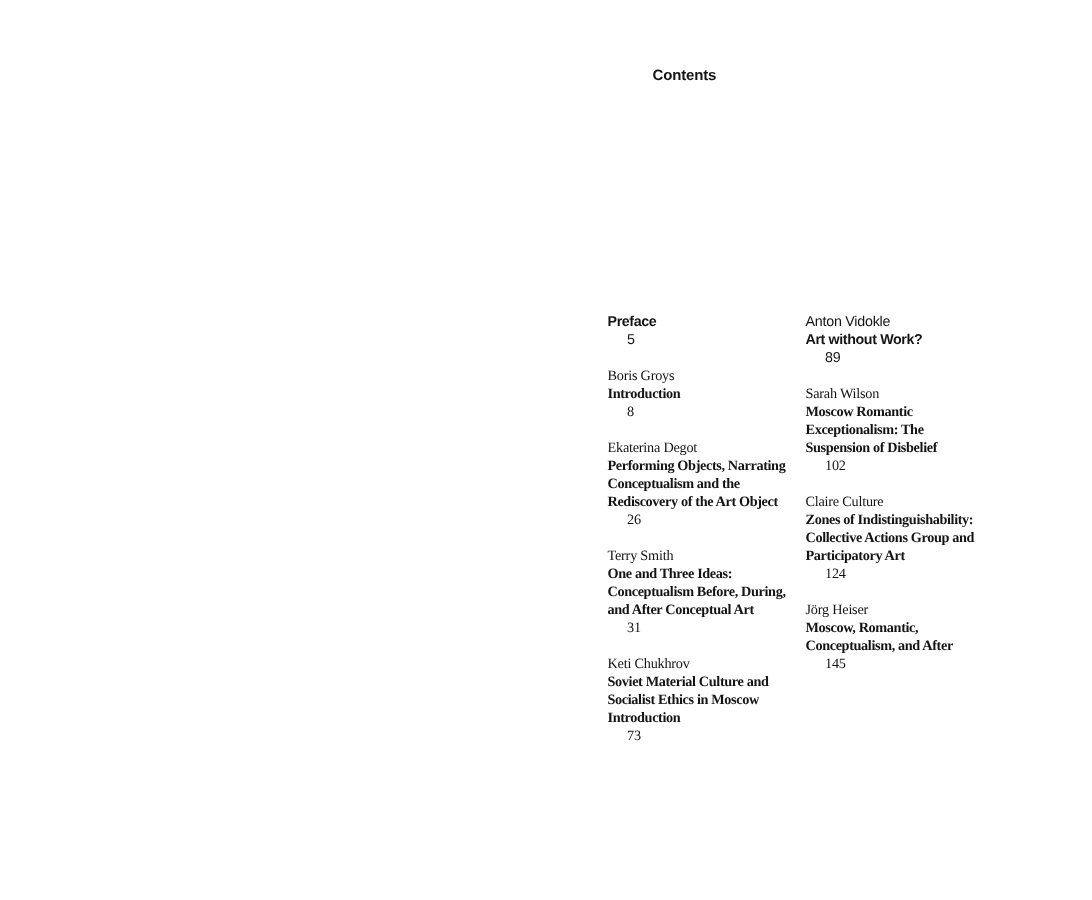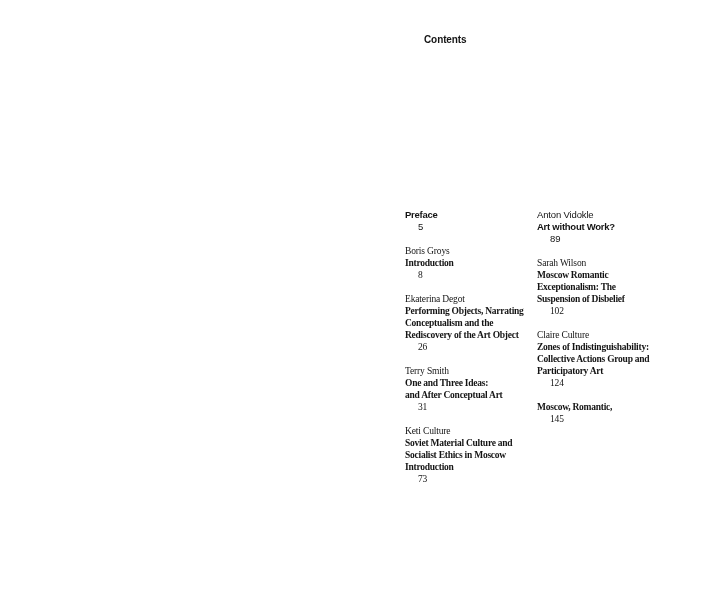--- a/index.html
+++ b/index.html
@@ -13,21 +13,21 @@
     height: 600px;
     background: #ffffff;
     overflow: hidden;
     font-family: "Liberation Sans", sans-serif;
     color: #141414;
   }
   .contents-title {
     position: absolute;
     left: 422px;
     top: 32px;
-    margin: 2px;
+    margin: 13px;
     font-size: 10px;
     line-height: 12px;
     font-weight: 700;
     letter-spacing: -0.1px;
   }
   .col {
     position: absolute;
     top: 209px;
     width: 150px;
     font-size: 9.5px;
@@ -69,25 +69,26 @@
       <div class="entry">
         <div class="author">Ekaterina Degot</div>
         <div class="title-line">Performing Objects, Narrating</div>
         <div class="title-line">Conceptualism and the</div>
         <div class="title-line">Rediscovery of the Art Object</div>
         <div class="page-num">26</div>
       </div>
       <div class="entry">
         <div class="author">Terry Smith</div>
         <div class="title-line">One and Three Ideas:</div>
+        <div class="title-line">Conceptualism Before, During,</div>
         <div class="title-line">and After Conceptual Art</div>
         <div class="page-num">31</div>
       </div>
       <div class="entry">
-        <div class="author">Keti Culture</div>
+        <div class="author">Keti Chukhrov</div>
         <div class="title-line">Soviet Material Culture and</div>
         <div class="title-line">Socialist Ethics in Moscow</div>
         <div class="title-line">Introduction</div>
         <div class="page-num">73</div>
       </div>
     </div>
   <div class="col col-right">
       <div class="entry">
         <div class="author">Anton Vidokle</div>
         <div class="title-line">Art without Work?</div>
@@ -101,17 +102,19 @@
         <div class="page-num">102</div>
       </div>
       <div class="entry">
         <div class="author">Claire Culture</div>
         <div class="title-line">Zones of Indistinguishability:</div>
         <div class="title-line">Collective Actions Group and</div>
         <div class="title-line">Participatory Art</div>
         <div class="page-num">124</div>
       </div>
       <div class="entry">
+        <div class="author">Jörg Heiser</div>
         <div class="title-line">Moscow, Romantic,</div>
+        <div class="title-line">Conceptualism, and After</div>
         <div class="page-num">145</div>
       </div>
     </div>
 </div>
 
 </body></html>

